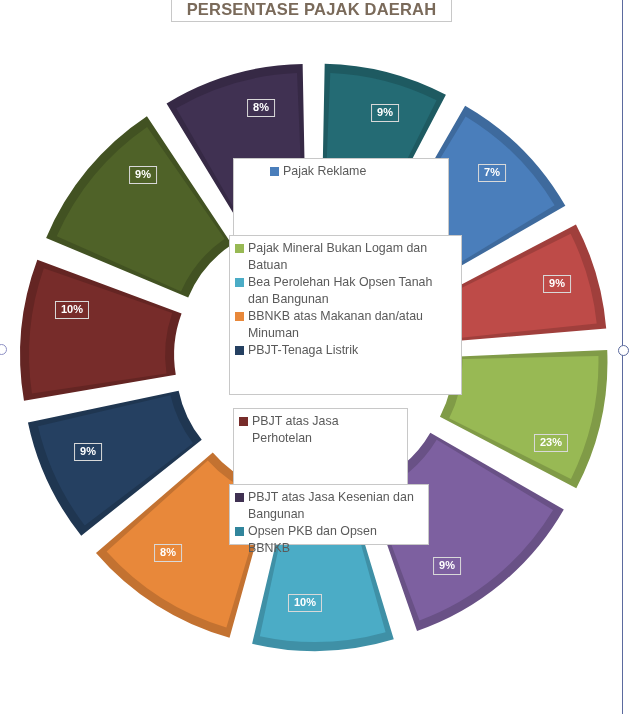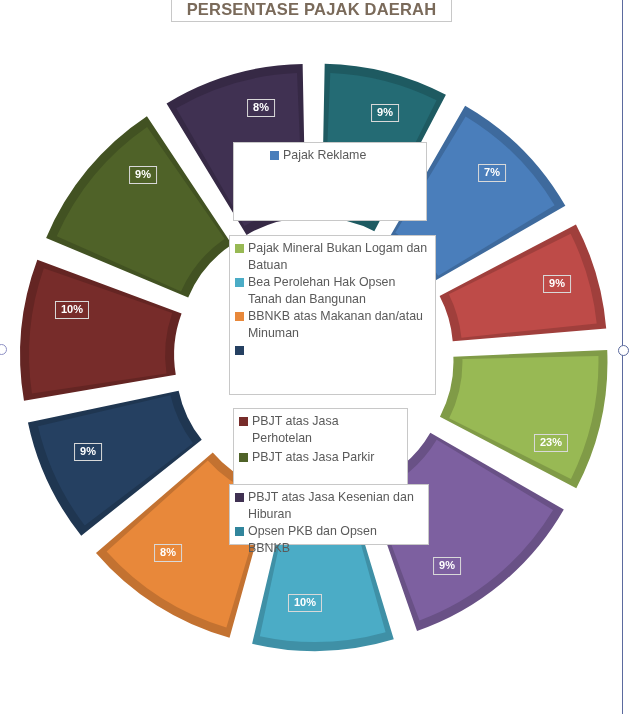--- a/index.html
+++ b/index.html
@@ -79,25 +79,25 @@
     margin-top: 4px;
     margin-right: 4px;
   }
   .legend-text {
     font-size: 12.4px;
     line-height: 17px;
     color: #5a5a5a;
     white-space: pre-line;
   }
 
-  #legend-box-1 { left: 233px; top: 142px; width: 194px; height: 79px; padding-left: 36px; }
+  #legend-box-1 { left: 233px; top: 158px; width: 216px; height: 79px; padding-left: 36px; }
   #legend-box-1 .legend-item { height: 36px; }
-  #legend-box-2 { left: 229px; top: 235px; width: 207px; height: 160px; }
+  #legend-box-2 { left: 229px; top: 235px; width: 233px; height: 160px; }
   #legend-box-3 { left: 233px; top: 408px; width: 175px; height: 78px; }
-  #legend-box-3 .legend-item { height: 36px; }
+  #legend-box-3 .legend-item { height: 36px; justify-content: flex-end; }
   #legend-box-4 { left: 229px; top: 484px; width: 200px; height: 61px; }
 
   
   #selection-line {
     position: absolute;
     left: 622px;
     top: 0;
     width: 1px;
     height: 714px;
     background: #5b6a9e;
@@ -202,36 +202,33 @@
     <div class="legend-item">
       <span class="legend-swatch" style="background: rgb(75, 172, 198);"></span>
       <span class="legend-text">Bea Perolehan Hak Opsen Tanah dan Bangunan</span>
     </div>
     <div class="legend-item">
       <span class="legend-swatch" style="background: rgb(232, 136, 58);"></span>
       <span class="legend-text">BBNKB atas Makanan dan/atau Minuman</span>
     </div>
     <div class="legend-item">
       <span class="legend-swatch" style="background: rgb(37, 64, 97);"></span>
+      <span class="legend-text">PBJT-Tenaga Listrik</span>
     </div>
   </div>
 <div id="legend-box-3" class="legend-box">
     <div class="legend-item">
       <span class="legend-swatch" style="background: rgb(119, 44, 42);"></span>
       <span class="legend-text">PBJT atas Jasa Perhotelan</span>
     </div>
-    <div class="legend-item">
-      <span class="legend-swatch" style="background: rgb(79, 98, 40);"></span>
-      <span class="legend-text">PBJT atas Jasa Parkir</span>
-    </div>
   </div>
 <div id="legend-box-4" class="legend-box">
     <div class="legend-item">
       <span class="legend-swatch" style="background: rgb(64, 49, 82);"></span>
-      <span class="legend-text">PBJT atas Jasa Kesenian dan Hiburan</span>
+      <span class="legend-text">PBJT atas Jasa Kesenian dan Bangunan</span>
     </div>
     <div class="legend-item">
       <span class="legend-swatch" style="background: rgb(49, 133, 156);"></span>
       <span class="legend-text">Opsen PKB dan Opsen BBNKB</span>
     </div>
   </div>
 
 <div id="selection-line"></div>
 <div id="selection-handle-right"></div>
 <div id="selection-handle-left"></div>

